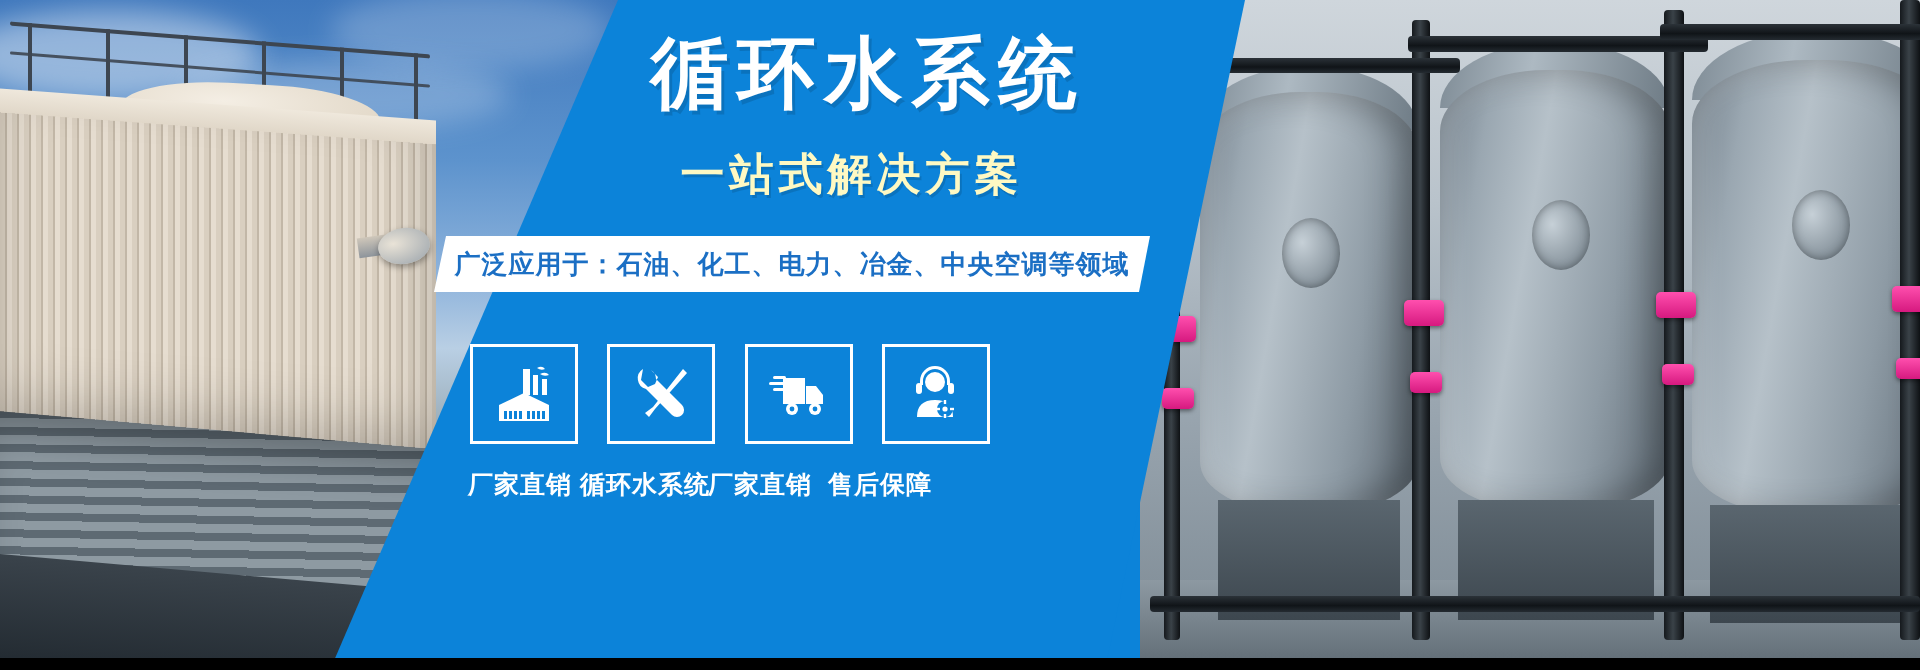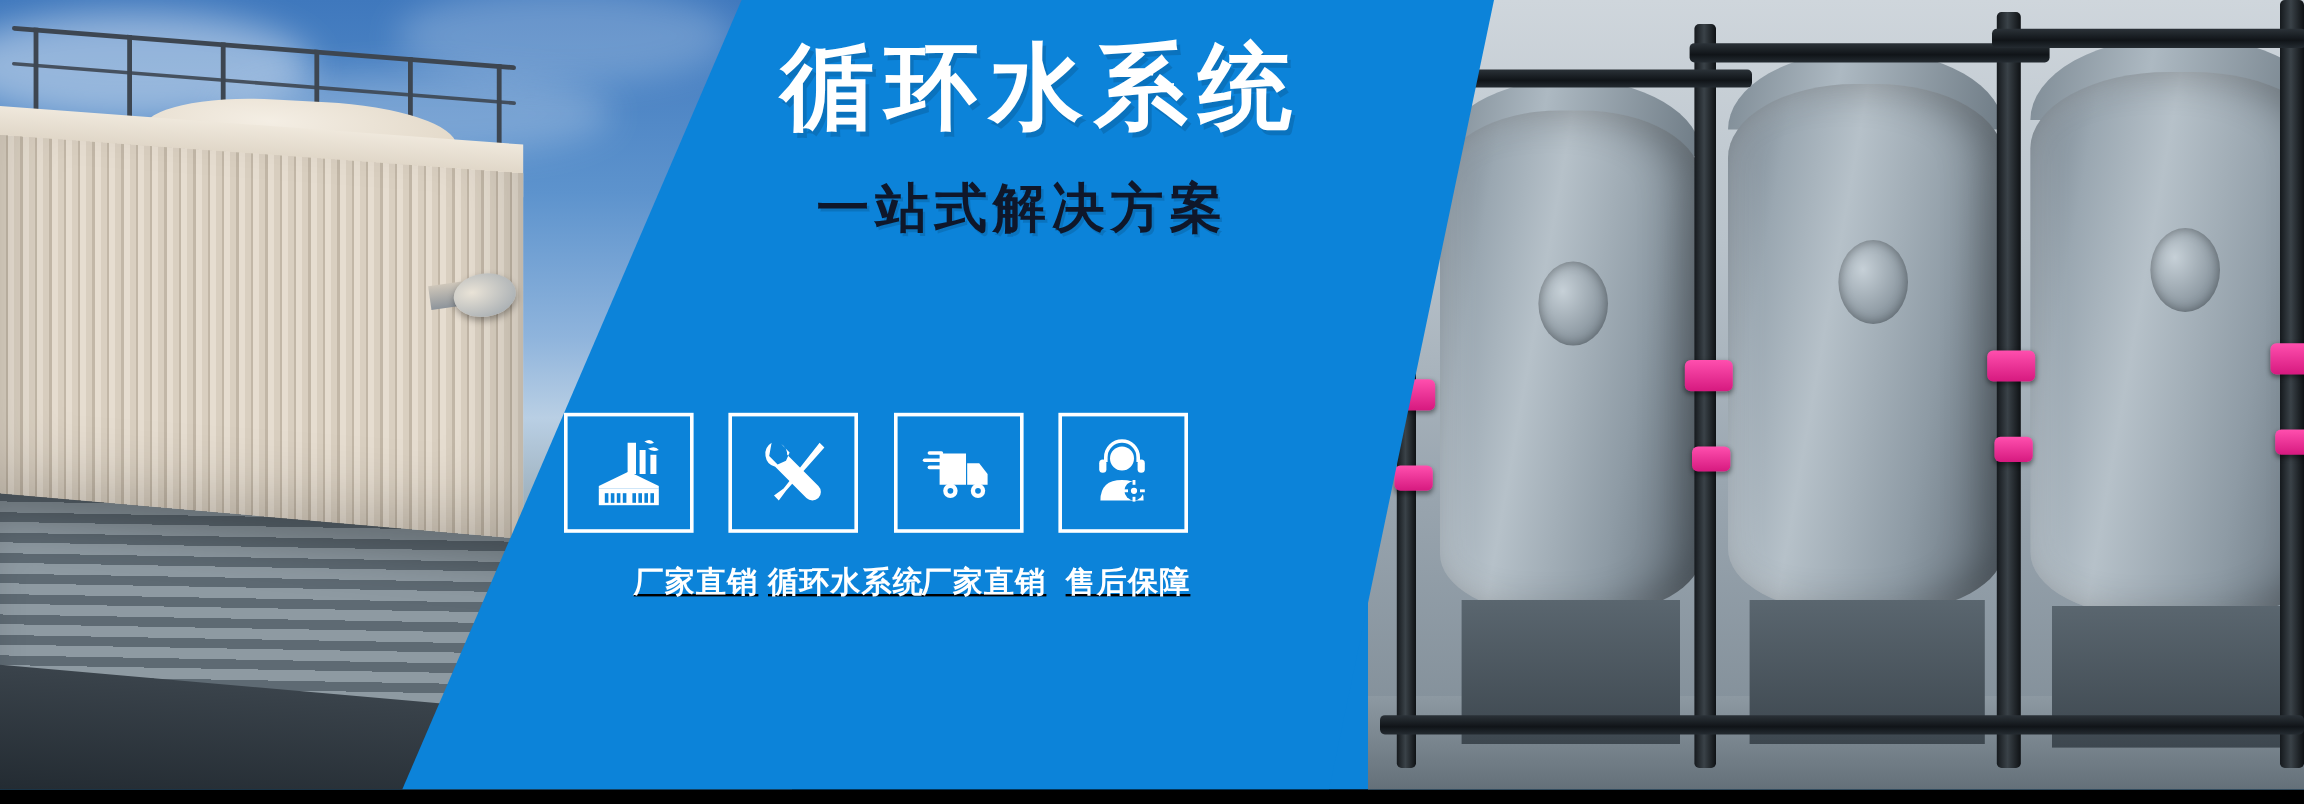--- a/index.html
+++ b/index.html
@@ -135,40 +135,40 @@
   
   #title-main{
     position:absolute;left:598px;top:34px;width:540px;
     text-align:center;color:#ffffff;
     font-size:78px;font-weight:bold;letter-spacing:9px;line-height:1;
     text-shadow:3px 4px 0 rgba(0,0,0,.13);
     white-space:nowrap;
   }
   #title-sub{
     position:absolute;left:582px;top:152px;width:540px;
-    text-align:center;color:#0f172a;
+    text-align:center;color:#fef9c3;
     font-size:44px;font-weight:bold;letter-spacing:5px;line-height:1;
     text-shadow:2px 3px 0 rgba(0,0,0,.12);
     white-space:nowrap;
   }
 
   
   #features{
     position:absolute;left:470px;top:344px;width:520px;
     display:flex;justify-content:space-between;
   }
   .feat-box{
     width:108px;height:100px;border:3px solid #ffffff;
     display:flex;align-items:center;justify-content:center;
     box-sizing:border-box;
   }
   .feat-box svg{display:block;}
   #feat-labels{
     position:absolute;left:460px;top:468px;width:540px;
-    display:flex;justify-content:flex-end;text-decoration:underline;
+    display:flex;justify-content:flex-start;
   }
   .feat-label{
     width:120px;text-align:center;color:#ffffff;
     font-size:25px;font-weight:bold;letter-spacing:1px;white-space:nowrap;
   }
 </style>
 </head>
 <body>
 
 <div id="banner">
@@ -234,20 +234,23 @@
     <div class="valve sm" style="left:522px;top:364px"></div>
     <div class="valve" style="left:752px;top:286px"></div>
     <div class="valve sm" style="left:756px;top:358px"></div>
   </div>
 
   <div id="blue-panel-main"></div>
 
   <div id="title-main">循环水系统</div>
   <div id="title-sub">一站式解决方案</div>
 
+  <div id="white-band">
+    <span id="white-band-text">广泛应用于：石油、化工、电力、冶金、中央空调等领域</span>
+  </div>
 
   <div id="features">
 
     <div class="feat-box">
       <svg width="62" height="58" viewBox="0 0 62 58">
         <path d="M30 4 h7 v26 h-7 z M40 10 h5 v20 h-5 z M49 14 h5 v16 h-5 z" fill="#fff"></path>
         <path d="M44 3 q5 -3 8 1 q-4 2 -8 -1 z" fill="#fff"></path>
         <path d="M47 9 q6 -3 9 1 q-5 2 -9 -1 z" fill="#fff"></path>
         <path d="M6 40 L31 28 L56 40 v2 H6 z" fill="#fff"></path>
         <rect x="6" y="42" width="50" height="14" fill="#fff"></rect>

